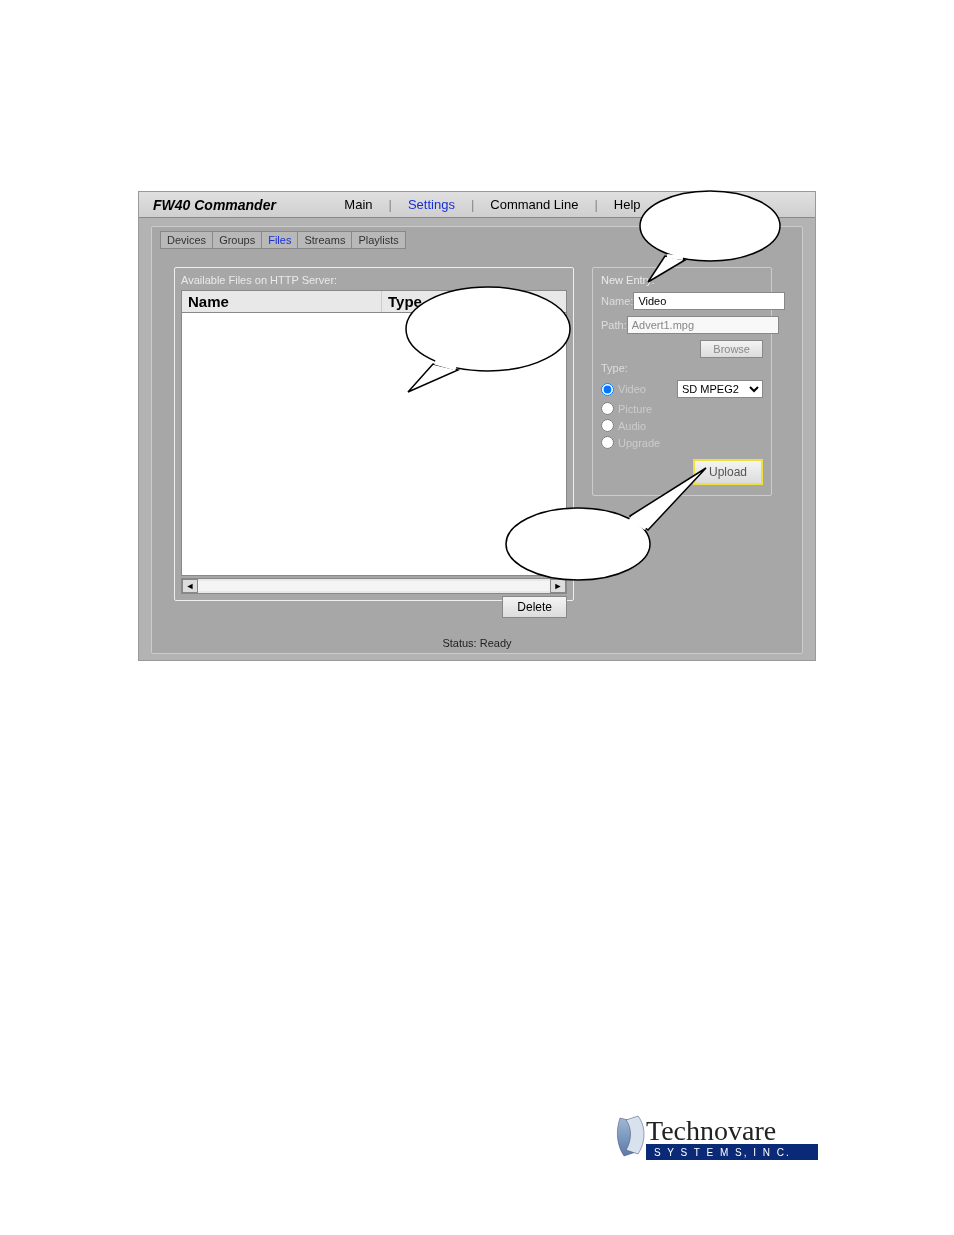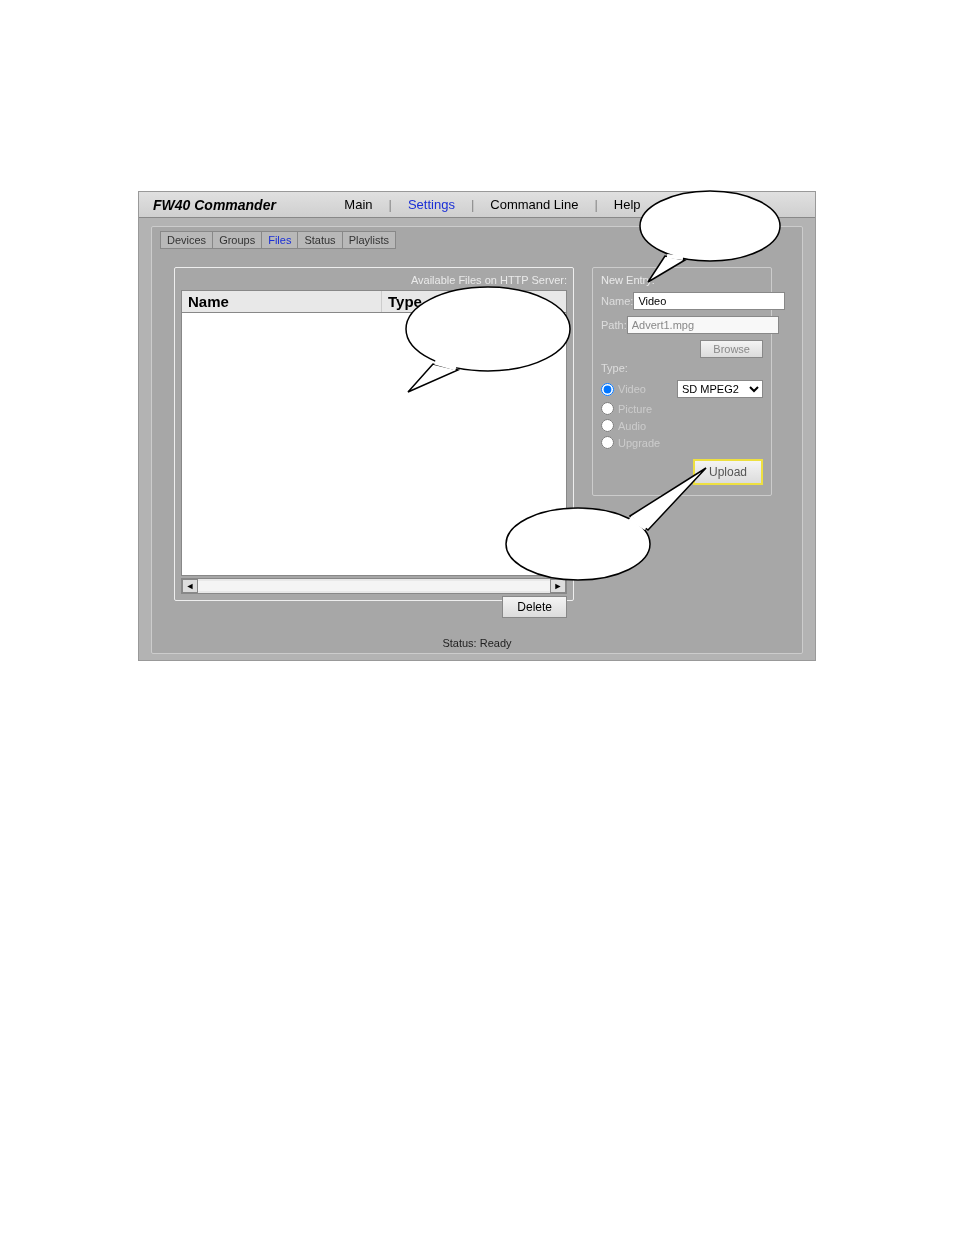--- a/index.html
+++ b/index.html
@@ -87,21 +87,20 @@
     top: 40px;
     width: 400px;
     border: 1px solid #eee;
     border-radius: 2px;
     padding: 6px;
   }
   .left-list-group .avail-label {
     color: #eaeaea;
     font-size: 11px;
     margin-bottom: 4px;
-    text-align: right;
   }
   .filelist {
     background: #fff;
     width: 100%;
     height: 286px;
     border: 1px solid #888;
     position: relative;
   }
   .filelist-header {
     display: flex;
@@ -269,21 +268,21 @@
         <span>Command Line</span>
         <span class="sep">|</span>
         <span>Help</span>
       </div>
       <div style="width:120px"></div>
     </div>
 
     <div class="main-panel">
 
       <div class="tabs">
-        <span>Devices</span><span>Groups</span><span class="tab-active">Files</span><span>Status</span><span>Playlists</span>
+        <span>Devices</span><span>Groups</span><span class="tab-active">Files</span><span>Streams</span><span>Playlists</span>
       </div>
 
       <div class="left-list-group">
         <div class="avail-label">Available Files on HTTP Server:</div>
         <div class="filelist">
           <div class="filelist-header">
             <div class="col-name">Name</div>
             <div class="col-type">Type</div>
           </div>
         </div>
@@ -351,14 +350,29 @@
     <path d="M 35 80 L 10 108 L 60 86 Z" fill="#fff" stroke="#000" stroke-width="1.5"></path>
     <path d="M 37 78 L 58 84" stroke="#fff" stroke-width="5"></path>
   </svg>
 
   <svg class="callout" style="left:500px; top:464px;" width="220" height="120">
     <ellipse cx="78" cy="80" rx="72" ry="36" fill="#fff" stroke="#000" stroke-width="1.5"></ellipse>
     <path d="M 130 52 L 206 4 L 148 66 Z" fill="#fff" stroke="#000" stroke-width="1.5"></path>
     <path d="M 130 54 L 146 64" stroke="#fff" stroke-width="5"></path>
   </svg>
 
+  <div class="logo">
+    <svg width="210" height="52">
+      <defs>
+        <linearGradient id="lg" x1="0" y1="0" x2="0" y2="1">
+          <stop offset="0" stop-color="#9fb8d6"></stop>
+          <stop offset="1" stop-color="#5a7aa8"></stop>
+        </linearGradient>
+      </defs>
+      <path d="M 6 6 C 2 18 2 32 10 44 L 22 40 C 16 30 16 18 22 10 Z" fill="url(#lg)" stroke="#446" stroke-width="0.5"></path>
+      <path d="M 24 4 C 32 14 32 30 24 42 L 12 38 C 18 28 18 16 12 8 Z" fill="#d8e2ee" stroke="#446" stroke-width="0.5"></path>
+      <text x="32" y="28" font-family="Times New Roman, serif" font-size="28" fill="#222">Technovare</text>
+      <rect x="32" y="32" width="172" height="16" fill="#0a2a78"></rect>
+      <text x="40" y="44" font-family="Arial" font-size="10" letter-spacing="2" fill="#fff">S Y S T E M S,   I N C.</text>
+    </svg>
+  </div>
 
 </div>
 
 </body></html>

